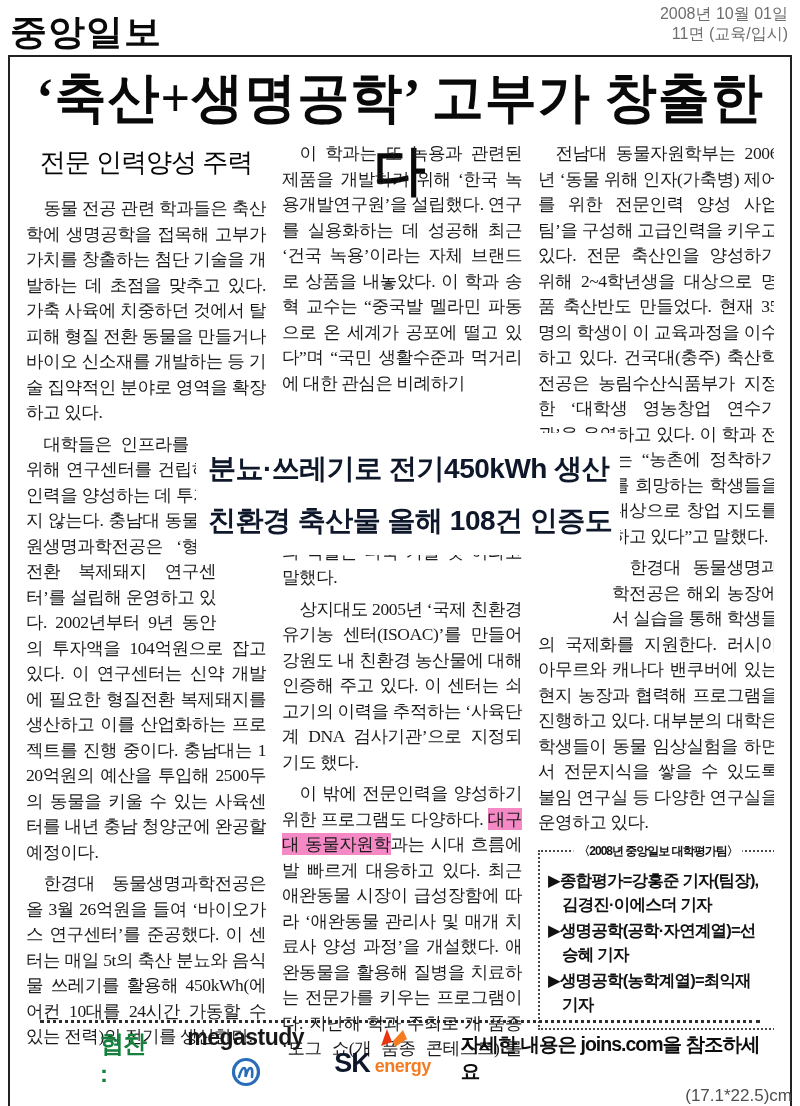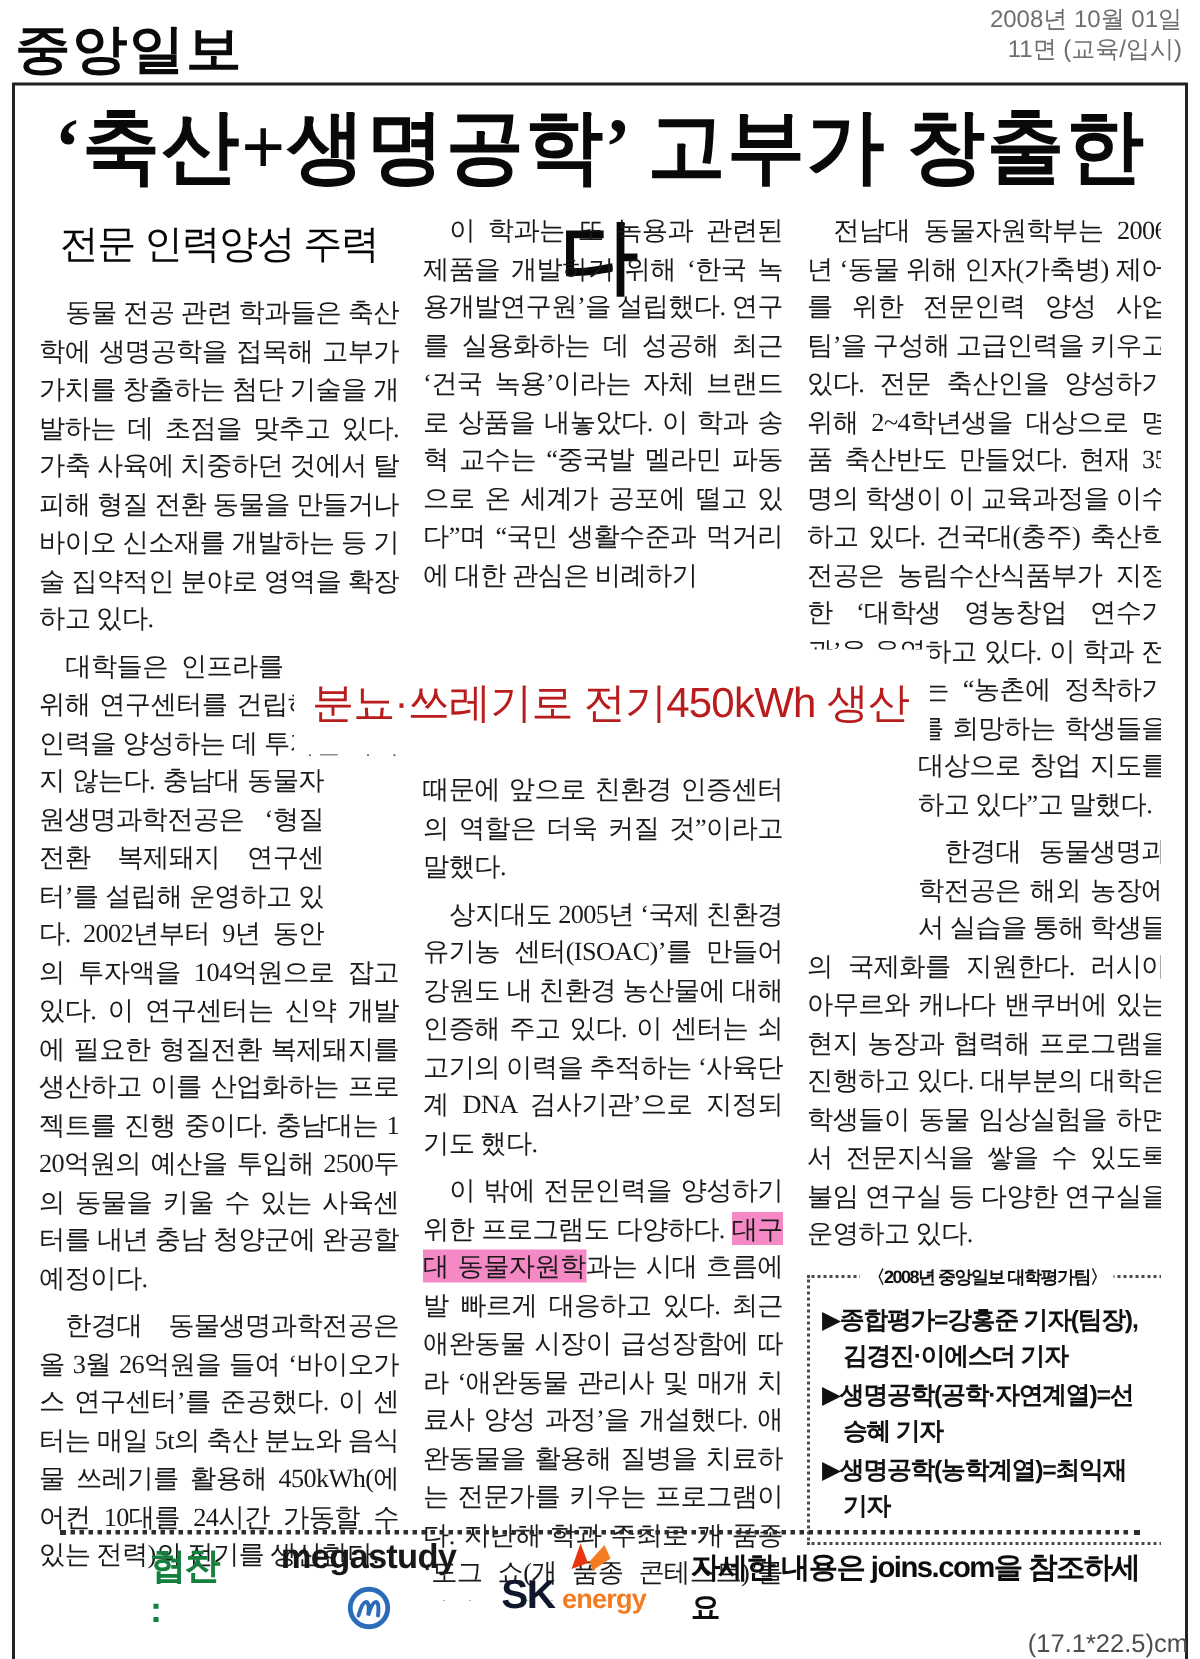--- a/index.html
+++ b/index.html
@@ -51,21 +51,21 @@
   }
   .cut-r { float:right; width:50px; height:122px; }
   .cut-l { float:left; width:74px; height:152px; }
   .mid-gap { height:112px; }
   .hl { background:#f489c5; padding:1px 0; }
   
   .mid-headline {
     position:absolute; left:186px; top:376px; width:424px;
     background:#fff; padding:10px 8px 8px 12px; z-index:5;
     font-family:"Liberation Sans","DejaVu Sans",sans-serif;
-    font-weight:400; font-size:28px; letter-spacing:-0.5px; color:#b91c1c;
+    font-weight:700; font-size:28px; letter-spacing:-0.5px; color:#0f172a;
   }
   .mid-headline .l { white-space:nowrap; line-height:52px; }
   
   .team-box {
     position:relative; margin-top:14px; border:2px dotted #4a4a4a;
     padding:16px 6px 10px 8px;
     font-family:"Liberation Sans","DejaVu Sans",sans-serif;
     font-weight:700; font-size:16.5px; line-height:24px;
     letter-spacing:-0.8px; text-align:left; color:#111;
   }
@@ -142,20 +142,21 @@
           <div class="team-item">▶생명공학(공학·자연계열)=선승혜 기자</div>
           <div class="team-item">▶생명공학(농학계열)=최익재 기자</div>
 
         </div>
       </div>
 
     </div>
 
     <div class="mid-headline">
       <div class="l">분뇨·쓰레기로 전기450kWh 생산</div>
+      <div class="l">친환경 축산물 올해 108건 인증도</div>
     </div>
 
     <div class="dotted-sep"></div>
 
     <div class="sponsor">
       <span class="sponsor-label">협찬 :</span>
       <span class="mega">
         <span class="mega-text">megastudy</span>
         <span><svg width="32" height="32" viewBox="0 0 32 32">
               <circle cx="16" cy="16" r="12.5" fill="none" stroke="#2b6cb8" stroke-width="3.2"></circle>

